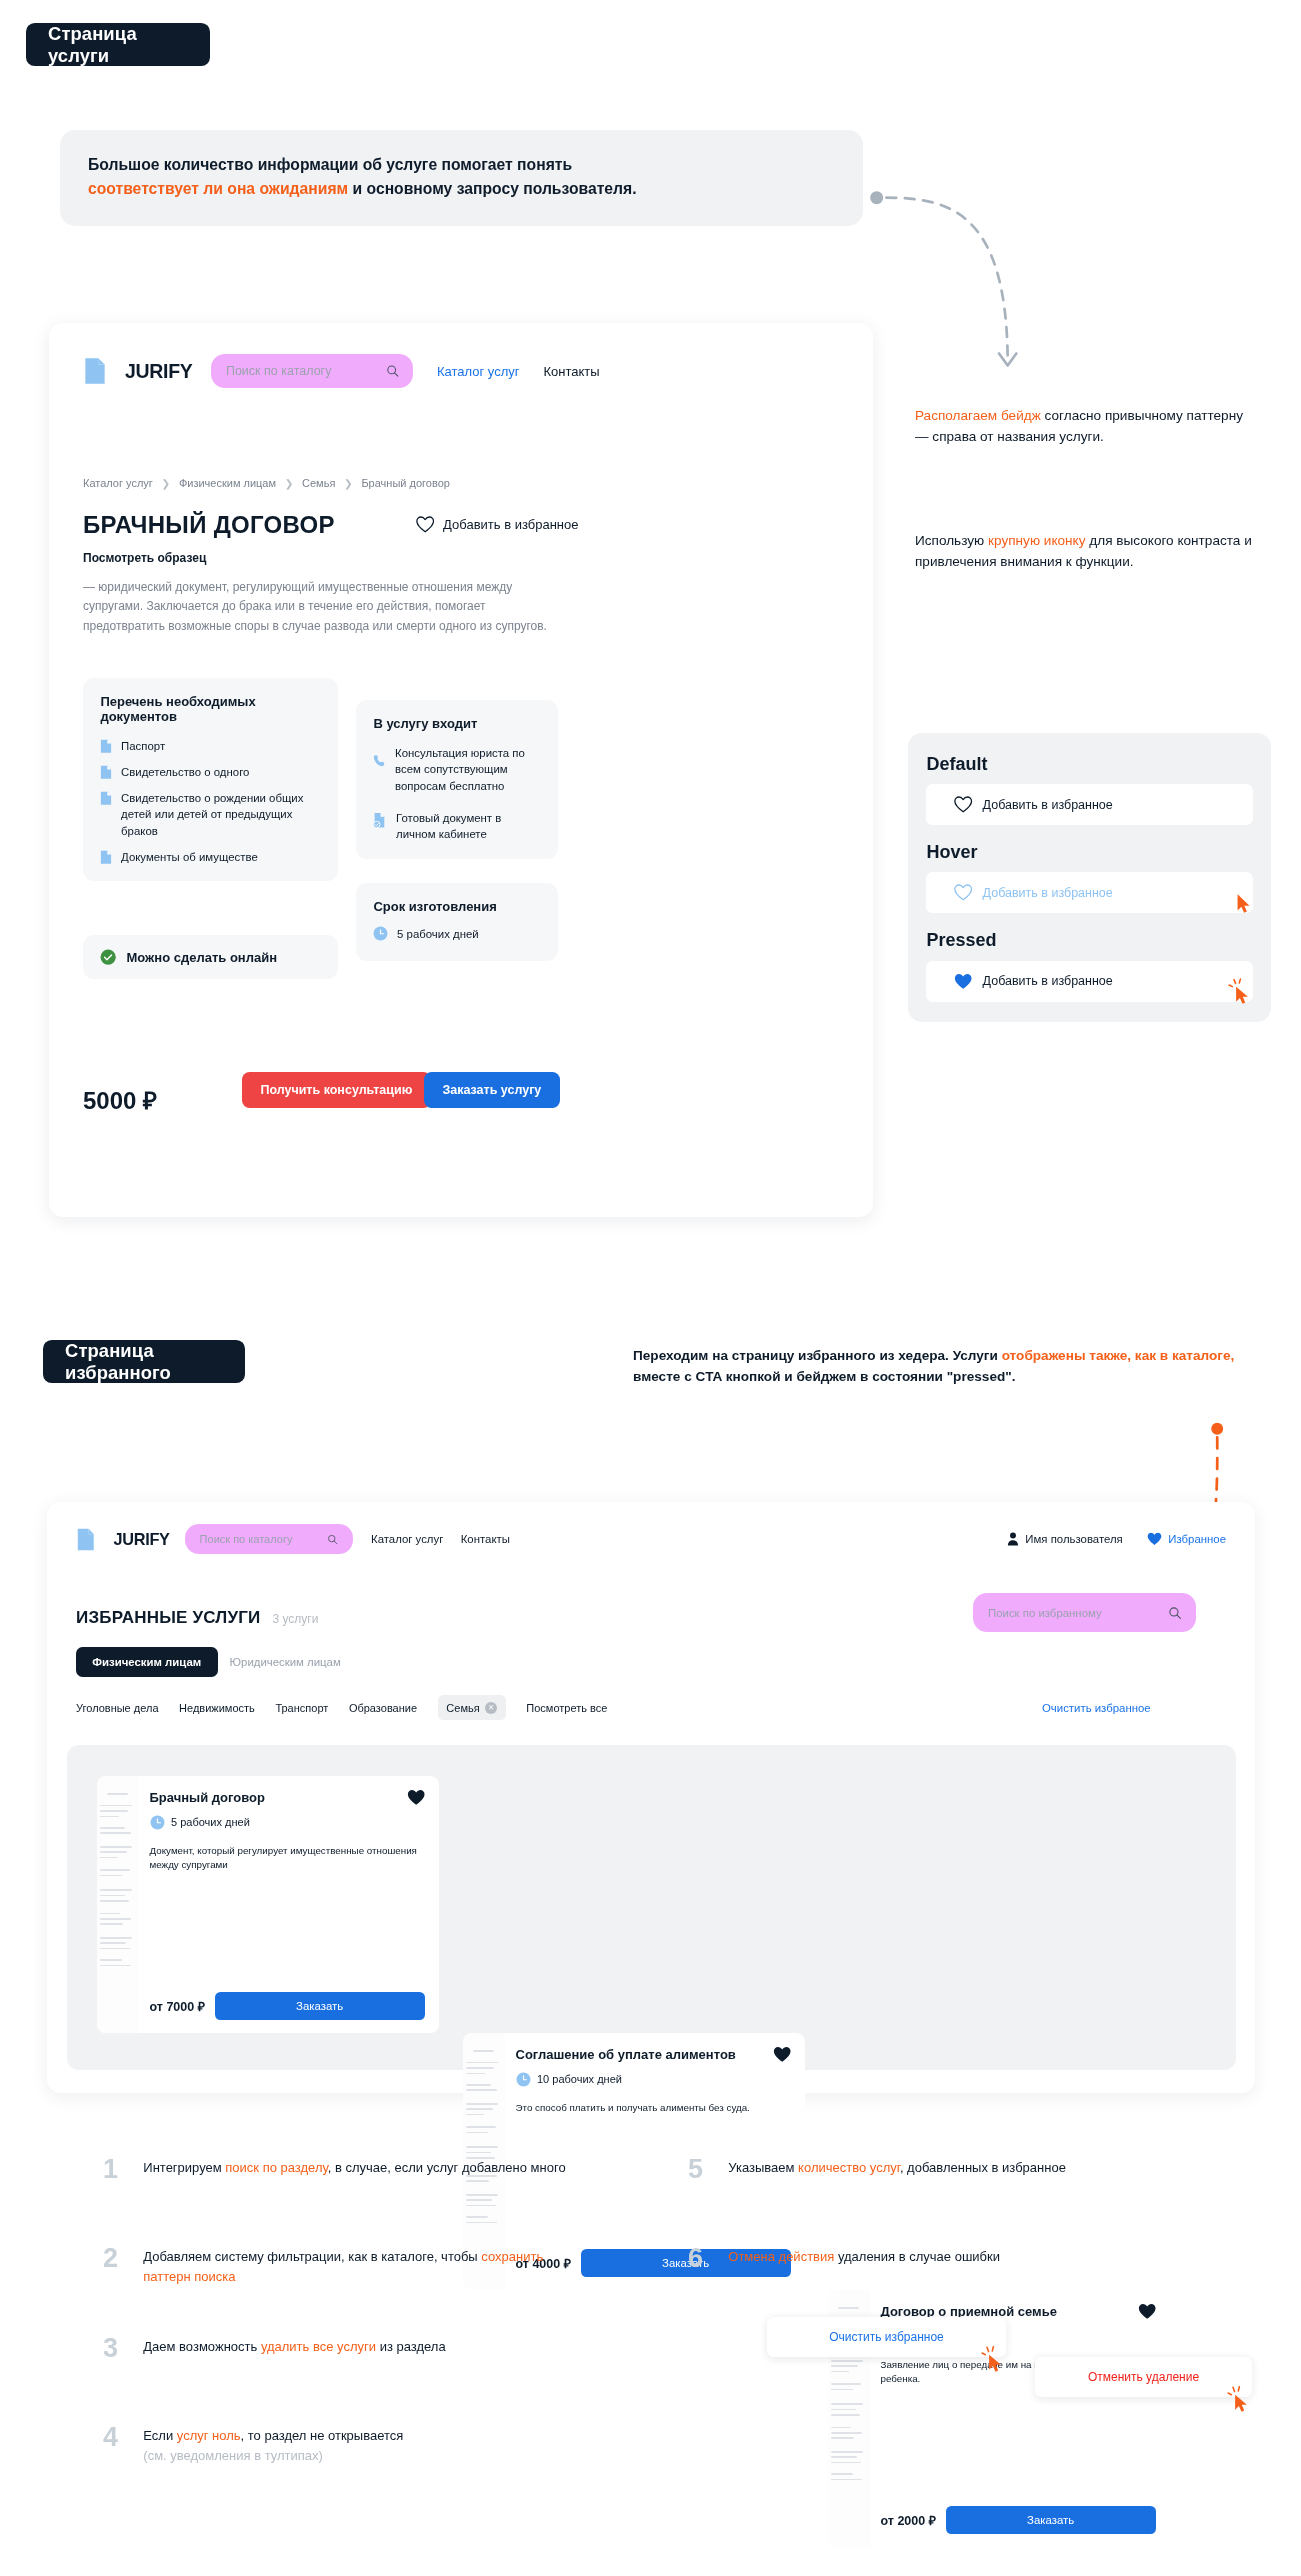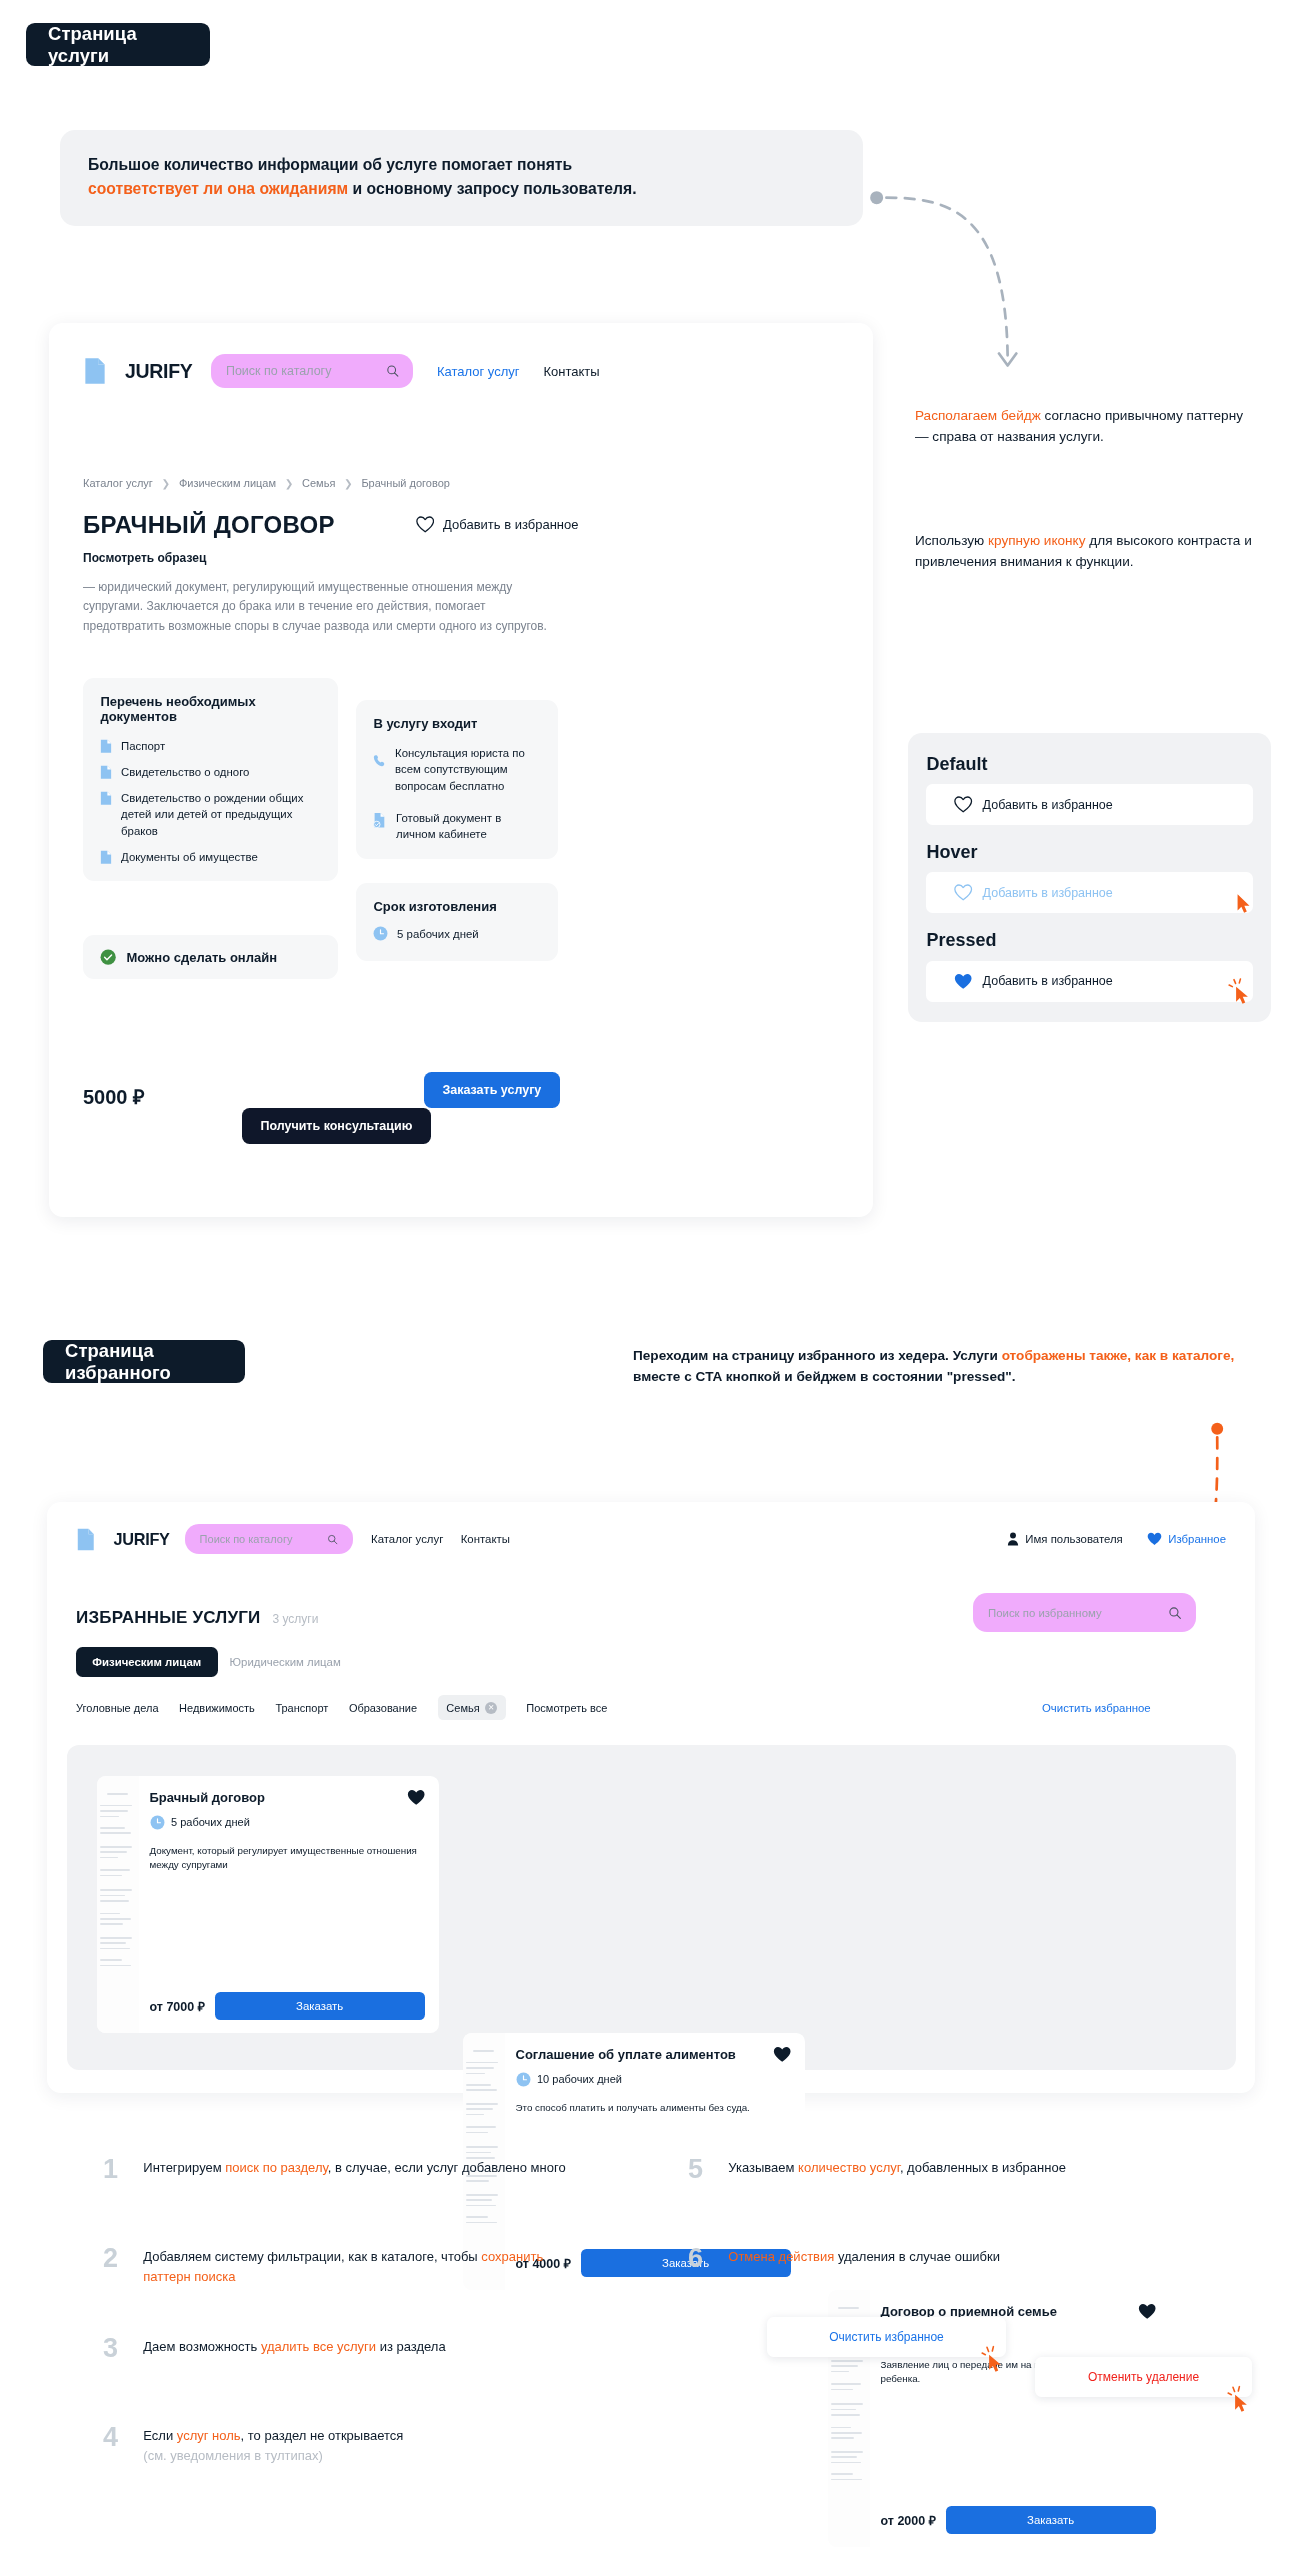--- a/index.html
+++ b/index.html
@@ -104,29 +104,29 @@
   .info-box { background: #f6f7f8; border-radius: 11px; padding: 16.3px 17.4px; }
   .info-title { font-size: 13px; font-weight: 700; color: #0d1b2a; margin-bottom: 14px; }
   .info-row { display: flex; align-items: flex-start; gap: 8.7px; margin-bottom: 9.8px; }
   .info-row:last-child { margin-bottom: 0; }
   .info-row .txt { font-size: 11.4px; line-height: 1.42; color: #0d1b2a; }
   .icon-doc { width: 12px; height: 14.6px; flex: 0 0 auto; margin-top: 1.1px; }
   .pill-flat { background: #f6f7f8; border-radius: 11px; padding: 14px 17.4px; display: flex; align-items: center; gap: 9.8px; }
   .pill-flat .txt { font-size: 13px; font-weight: 700; color: #0d1b2a; }
 
   
-  .price { font-size: 20px; font-weight: 800; color: #0d1b2a; }
+  .price { font-size: 24px; font-weight: 800; color: #0d1b2a; }
   .btn {
     border-radius: 7.6px;
     height: 36px;
     display: flex; align-items: center; justify-content: center;
     font-size: 12.5px; font-weight: 700; color: #ffffff;
     padding: 0 18.4px; white-space: nowrap;
   }
-  .btn-dark { background: #0f172a; margin-top: 36px; }
+  .btn-dark { background: #ef4444; }
   .btn-blue { background: #1a6fe0; }
 
   
   .states-panel { background: #f1f2f4; border-radius: 14px; padding: 20.6px 18.4px; }
   .state-label { font-size: 18px; font-weight: 700; color: #0d1b2a; margin-bottom: 9.8px; }
   .state-chip {
     background: #ffffff; border-radius: 6.5px; height: 41px;
     display: flex; align-items: center; gap: 9.8px;
     padding-left: 28px; position: relative; margin-bottom: 16.3px;
   }

